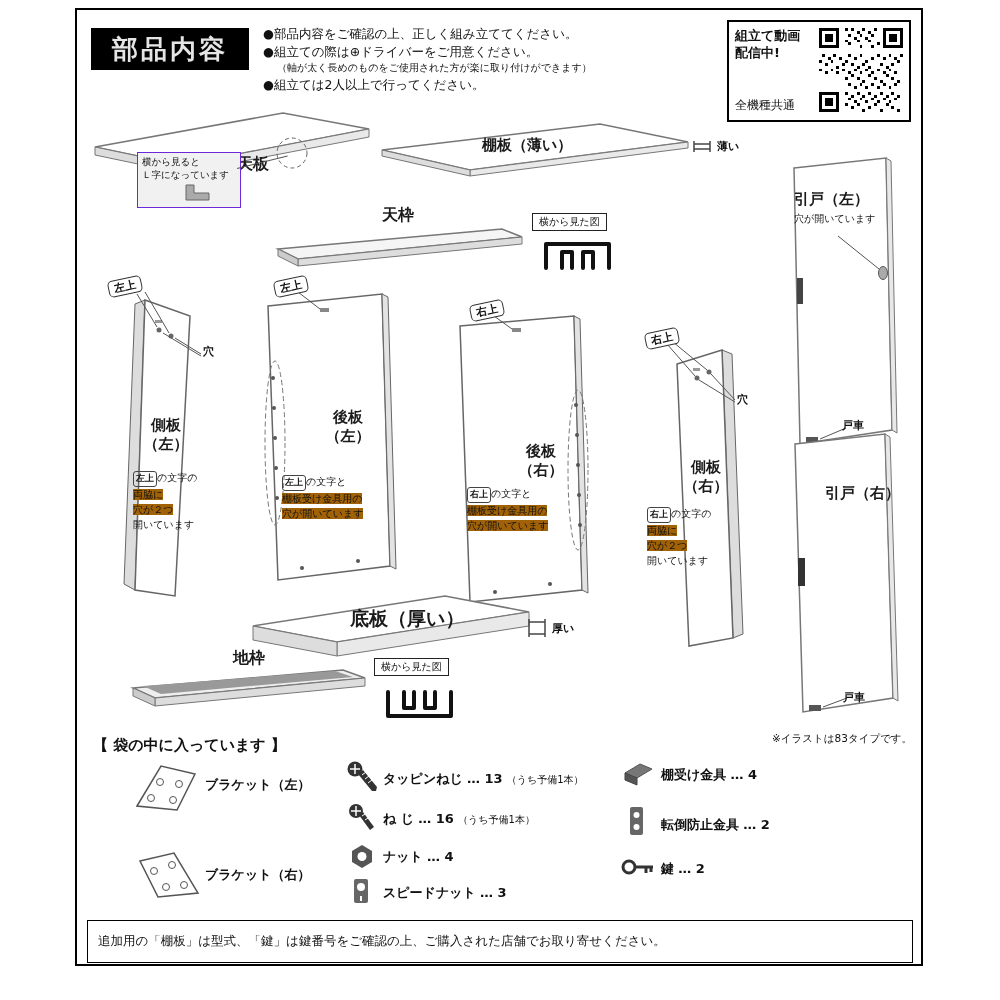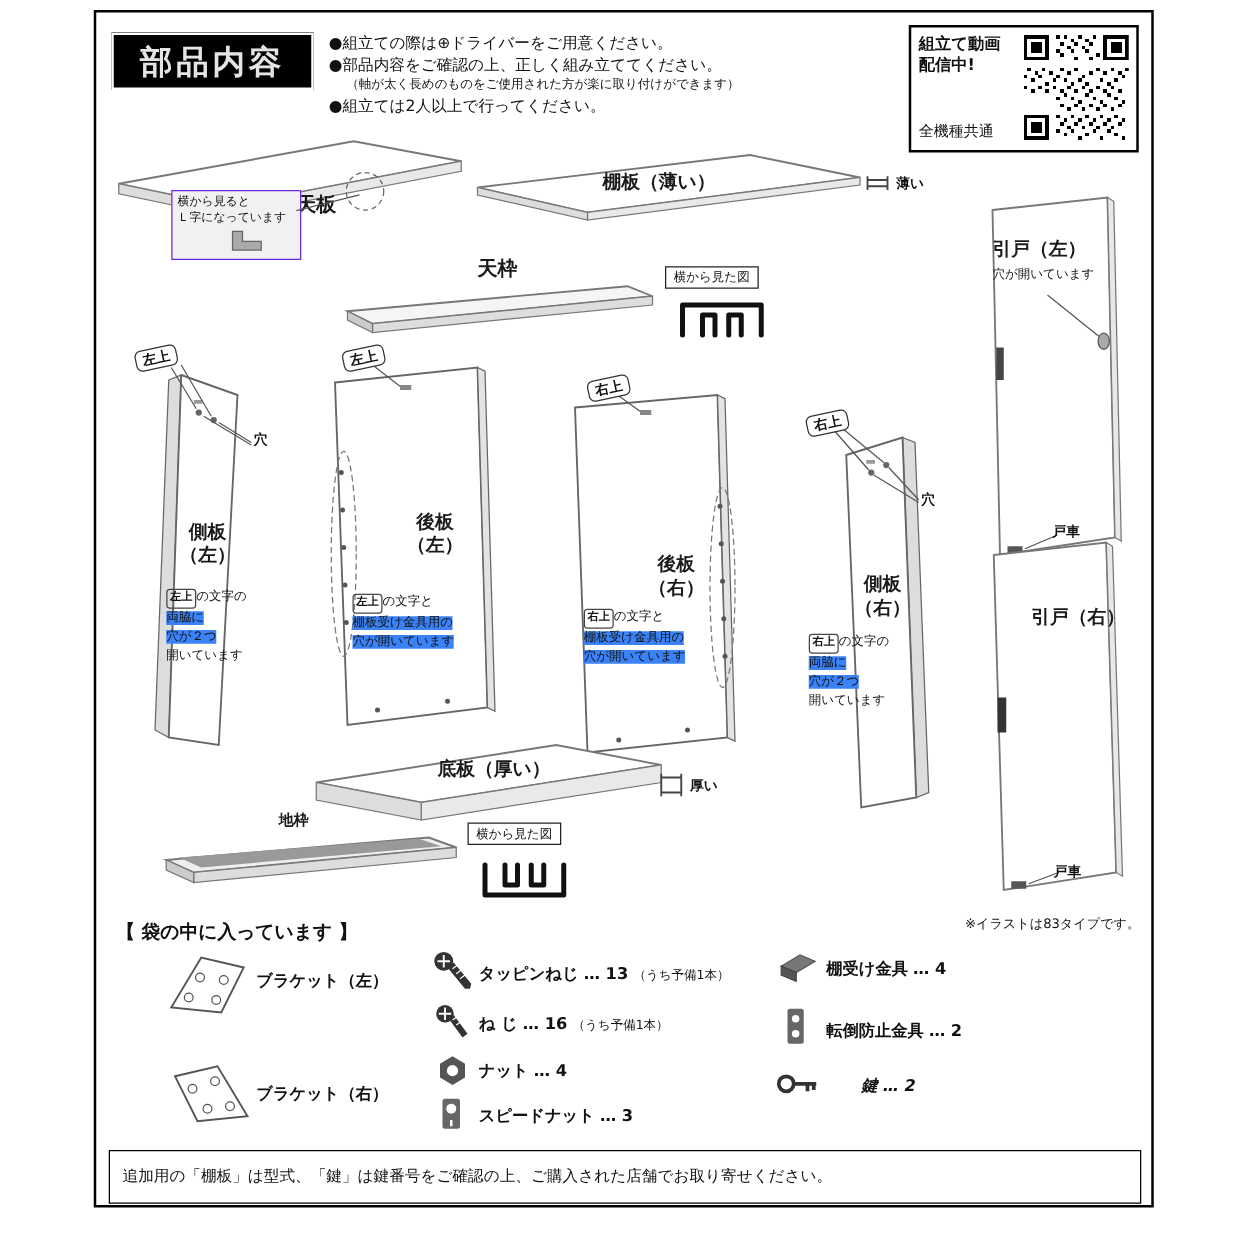--- a/index.html
+++ b/index.html
@@ -12,21 +12,21 @@
 .video-box{width:184px;height:102px;border:2px solid #000;display:flex;padding:6px;}
 .vtext{width:78px;display:flex;flex-direction:column;}
 .v1{font-size:13px;font-weight:bold;line-height:1.3;}
 .v2{font-size:12px;margin-top:auto;}
 .qr{width:84px;height:84px;margin-left:auto;}
 .part-label{font-weight:bold;color:#1a1a1a;}
 .center2{text-align:center;line-height:1.25;}
 .tag-chip{display:inline-block;border:1.5px solid #333;border-radius:5px;padding:0 5px;font-size:11px;font-weight:bold;background:#fff;transform:rotate(-12deg);}
 .note{font-size:10px;line-height:1.5;}
 .chip-s{display:inline-block;border:1px solid #444;border-radius:3px;padding:0 2px;font-size:9px;font-weight:bold;}
-.hl{background:#3b82f6;}
+.hl{background:#a16207;}
 .hole-label{font-size:11px;font-weight:bold;}
 .boxed-label{display:inline-block;border:1.5px solid #222;padding:1px 6px;font-size:10px;background:#fff;}
 .callout{border:1px solid #6d28d9;background:#f1f1f1;padding:3px 4px;font-size:9.5px;line-height:1.35;}
 .leader{height:0;border-top:1px solid #555;transform-origin:0 0;}
 .thick-ind{display:flex;align-items:center;gap:3px;font-size:11px;font-weight:bold;}
 .bag-title{font-size:15px;font-weight:bold;}
 .bag-text{font-size:13px;white-space:nowrap;}
 .bag-item-label{font-weight:bold;}
 .bag-count{font-weight:bold;}
 .small-note{font-size:10px;}
@@ -40,22 +40,22 @@
 .partsvg{position:absolute;left:0;top:0;}
 </style>
 </head>
 <body>
 
 <div class="sheet">
 
   <div class="title-box abs" style="left:12px;top:16px;">部品内容</div>
 
   <div class="notes abs" style="left:186px;top:15px;width:455px;">
+    <div>●部品内容をご確認の上、正しく組み立ててください。</div>
     <div>●組立ての際は⊕ドライバーをご用意ください。</div>
-    <div>●部品内容をご確認の上、正しく組み立ててください。</div>
     <div class="sub">（軸が太く長めのものをご使用された方が楽に取り付けができます）</div>
     <div>●組立ては2人以上で行ってください。</div>
   </div>
 
   <div class="video-box abs" style="left:650px;top:10px;">
     <div class="vtext">
       <div class="v1">組立て動画</div>
       <div class="v1">配信中!</div>
       <div class="v2">全機種共通</div>
     </div>
@@ -256,34 +256,34 @@
   </div>
 
   <div class="type-note abs" style="left:695px;top:722px;">※イラストは83タイプです。</div>
 
   <div class="abs" style="left:168px;top:578px;width:295px;height:90px;">
     <svg class="partsvg" width="295" height="90" viewBox="0 0 295 90">
       <polygon points="8,38 200,8 284,24 92,54" fill="#fff" stroke="#777" stroke-width="1.5"></polygon>
       <polygon points="92,54 284,24 284,38 92,68" fill="#e9e9e9" stroke="#777" stroke-width="1"></polygon>
       <polygon points="8,38 92,54 92,68 8,52" fill="#ddd" stroke="#777" stroke-width="1"></polygon>
     </svg>
-    <div class="part-label abs" style="left:105px;top:18px;font-size:15px;">底板（厚い）</div>
+    <div class="part-label abs" style="left:105px;top:18px;font-size:19px;">底板（厚い）</div>
   </div>
   <div class="thick-ind abs" style="left:448px;top:606px;">
     <svg width="24" height="24" viewBox="0 0 24 24">
       <line x1="4" y1="6" x2="20" y2="6" stroke="#444" stroke-width="1.5"></line>
       <line x1="4" y1="18" x2="20" y2="18" stroke="#444" stroke-width="1.5"></line>
       <line x1="4" y1="3" x2="4" y2="21" stroke="#444" stroke-width="1.5"></line>
       <line x1="20" y1="3" x2="20" y2="21" stroke="#444" stroke-width="1.5"></line>
     </svg>
     <span>厚い</span>
   </div>
 
   <div class="abs" style="left:48px;top:638px;width:255px;height:80px;">
-    <div class="part-label abs" style="left:98px;top:0;font-size:12px;">地枠</div>
+    <div class="part-label abs" style="left:108px;top:0;font-size:16px;">地枠</div>
     <svg class="partsvg" style="top:16px;" width="250" height="60" viewBox="0 0 250 60">
       <polygon points="8,24 218,6 240,14 30,34" fill="#eee" stroke="#777" stroke-width="1.5"></polygon>
       <polygon points="18,22 210,7 228,13 36,30" fill="#999"></polygon>
       <polygon points="30,34 240,14 240,22 30,42" fill="#ddd" stroke="#777" stroke-width="1"></polygon>
       <polygon points="8,24 30,34 30,42 8,32" fill="#ccc" stroke="#777" stroke-width="1"></polygon>
     </svg>
   </div>
   <div class="boxed-label abs" style="left:297px;top:648px;">横から見た図</div>
   <svg class="abs" style="left:305px;top:670px;" width="75" height="45" viewBox="0 0 75 45">
     <path d="M6,12 L6,36 L69,36 L69,12 M22,12 L22,28 L32,28 L32,12 M43,12 L43,28 L53,28 L53,12" fill="none" stroke="#111" stroke-width="4" stroke-linejoin="round" stroke-linecap="round"></path>
@@ -375,21 +375,21 @@
     <span class="bag-item-label">転倒防止金具</span>
     <span class="bag-count">… 2</span>
   </div>
 
   <svg class="abs" style="left:543px;top:846px;" width="36" height="22" viewBox="0 0 36 22">
     <circle cx="9" cy="11" r="6" fill="none" stroke="#333" stroke-width="3"></circle>
     <line x1="15" y1="11" x2="33" y2="11" stroke="#333" stroke-width="3"></line>
     <line x1="26" y1="11" x2="26" y2="17" stroke="#333" stroke-width="3"></line>
     <line x1="31" y1="11" x2="31" y2="16" stroke="#333" stroke-width="3"></line>
   </svg>
-  <div class="bag-text abs" style="left:612px;top:850px;font-style:italic;">
+  <div class="bag-text abs" style="left:584px;top:850px;">
     <span class="bag-item-label">鍵</span>
     <span class="bag-count">… 2</span>
   </div>
 
   <div class="footer abs" style="left:10px;top:910px;width:826px;height:43px;">
     <div class="footer-text">追加用の「棚板」は型式、「鍵」は鍵番号をご確認の上、ご購入された店舗でお取り寄せください。</div>
   </div>
 
 </div>
 

